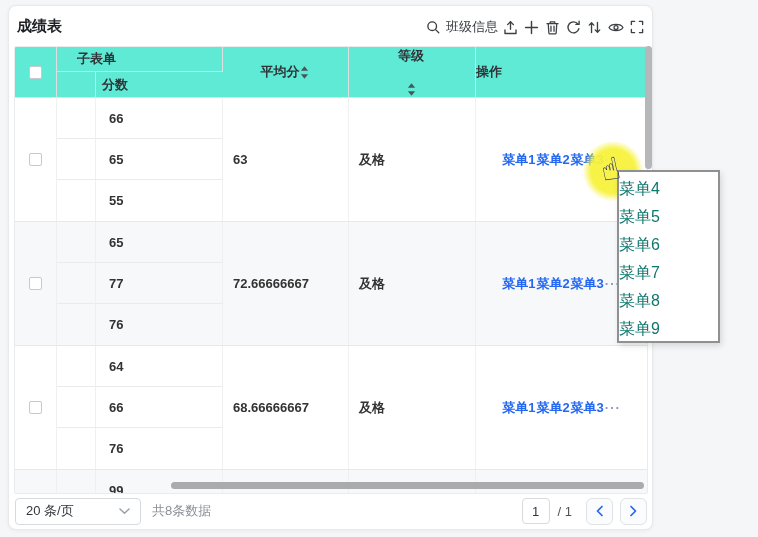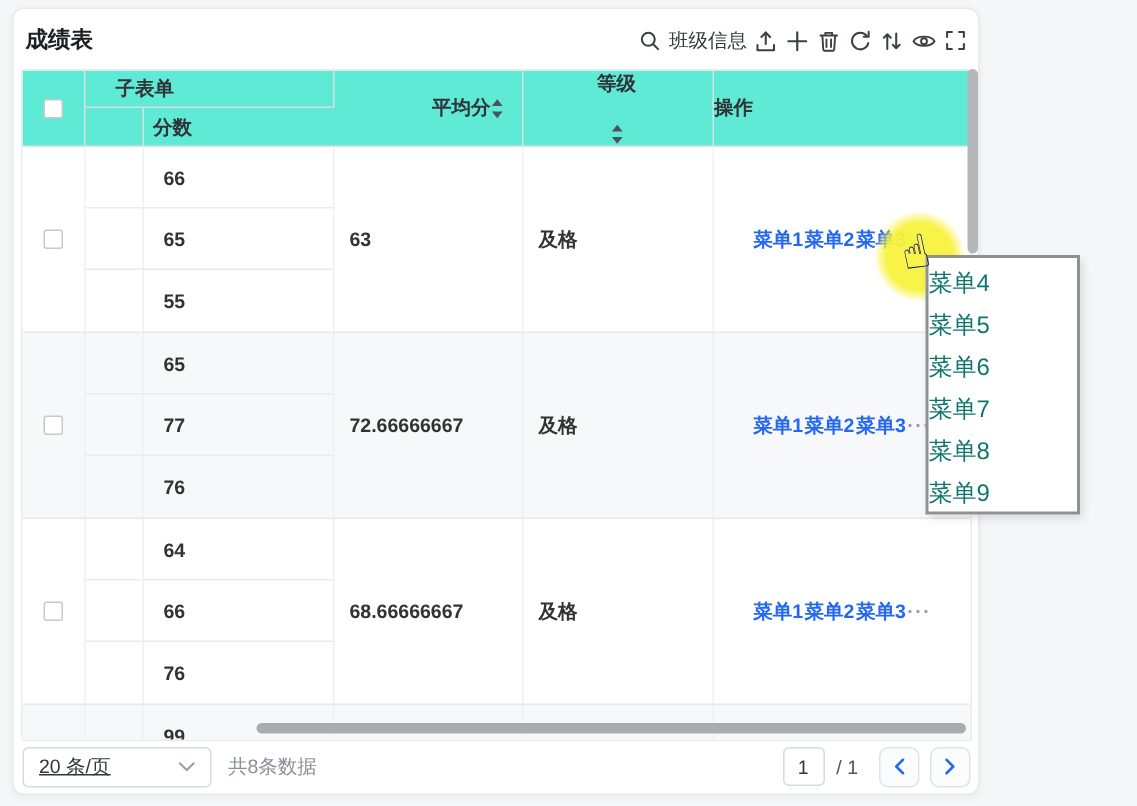--- a/index.html
+++ b/index.html
@@ -26,21 +26,21 @@
     overflow:hidden; border:1px solid #e9ebed; border-radius:2px; }
   .thead { display:grid; grid-template-columns:42px 39px 127px 126px 127px 171px;
     grid-template-rows:25px 25px; background:#5eead4; border-bottom:1px solid #dfe1e3;
     font-size:13px; font-weight:600; color:#303338; }
   .th { display:flex; align-items:center; border-right:1px solid #dddfe1; }
   .th:last-child { border-right:none; }
   .th-check { grid-column:1; grid-row:1 / span 2; justify-content:center; }
   .th-group { grid-column:2 / span 2; grid-row:1; padding-left:20px; border-bottom:1px solid #d8dadc; }
   .th-expand2 { grid-column:2; grid-row:2; }
   .th-score { grid-column:3; grid-row:2; padding-left:6px; border-right:none; }
-  .th-avg { grid-column:4; grid-row:1 / span 2; padding:0 12px 0 10px; justify-content:flex-end; }
+  .th-avg { grid-column:4; grid-row:1 / span 2; padding:0 12px 0 10px; justify-content:center; }
   .th-grade { grid-column:5; grid-row:1 / span 2; padding:0 12px 0 10px; justify-content:space-between;flex-direction:column; }
   .th-actions { grid-column:6; grid-row:1 / span 2; }
 
   .group { display:grid; grid-template-columns:42px 39px 127px 126px 127px 171px;
     grid-auto-rows:41px; border-bottom:1px solid #e6e8ea; background:#fff; font-size:13px;font-weight:bold; }
   .group.striped { background:#f7f8f9; }
   .cell { display:flex; align-items:center; border-right:1px solid #eef0f2; }
   .cell.last-col { border-right:none; }
   .cell.rb { border-bottom:1px solid #e9ebed; }
   .cb-cell { grid-column:1; grid-row:1 / span 3; justify-content:center; }
@@ -57,21 +57,21 @@
   .vscroll-thumb { position:absolute; left:636px; top:40px; width:7px; height:123px;
     background:#b5b7b9; border-radius:4px; }
   .hscroll-thumb { position:absolute; left:162px; top:476px; width:473px; height:7px;
     background:#ababad; border-radius:4px; z-index:10; }
 
   
   .footer { position:absolute; left:0; right:0; top:487px; height:36px;
     display:flex; align-items:center; padding:0 5px; }
   .page-size-select { width:126px; height:27px; border:1px solid #d7dadd; border-radius:4px;
     background:#fff; display:flex; align-items:center; justify-content:space-between;
-    padding:0 10px; font-size:13px; color:#33373c; cursor:pointer; margin-left:1px;text-decoration:underline; }
+    padding:0 10px; font-size:13px; color:#33373c; cursor:pointer; margin-left:1px; }
   .total-text { margin-left:11px; font-size:13px; color:#8a9099; }
   .footer-spacer { flex:1; }
   .page-input { width:28px; height:26px; border:1px solid #d7dadd; border-radius:4px;
     text-align:center; font-size:13px; color:#33373c;
     font-family:"Liberation Sans","DejaVu Sans",sans-serif; }
   .page-total { margin:0 14px 0 8px; font-size:13px; color:#4e545b; }
   .page-btn { width:27px; height:27px; border:1px solid #dfe3e8; border-radius:6px;
     background:#fbfcfd; display:flex; align-items:center; justify-content:center; cursor:pointer; }
   .page-btn + .page-btn { margin-left:7px; }
 

